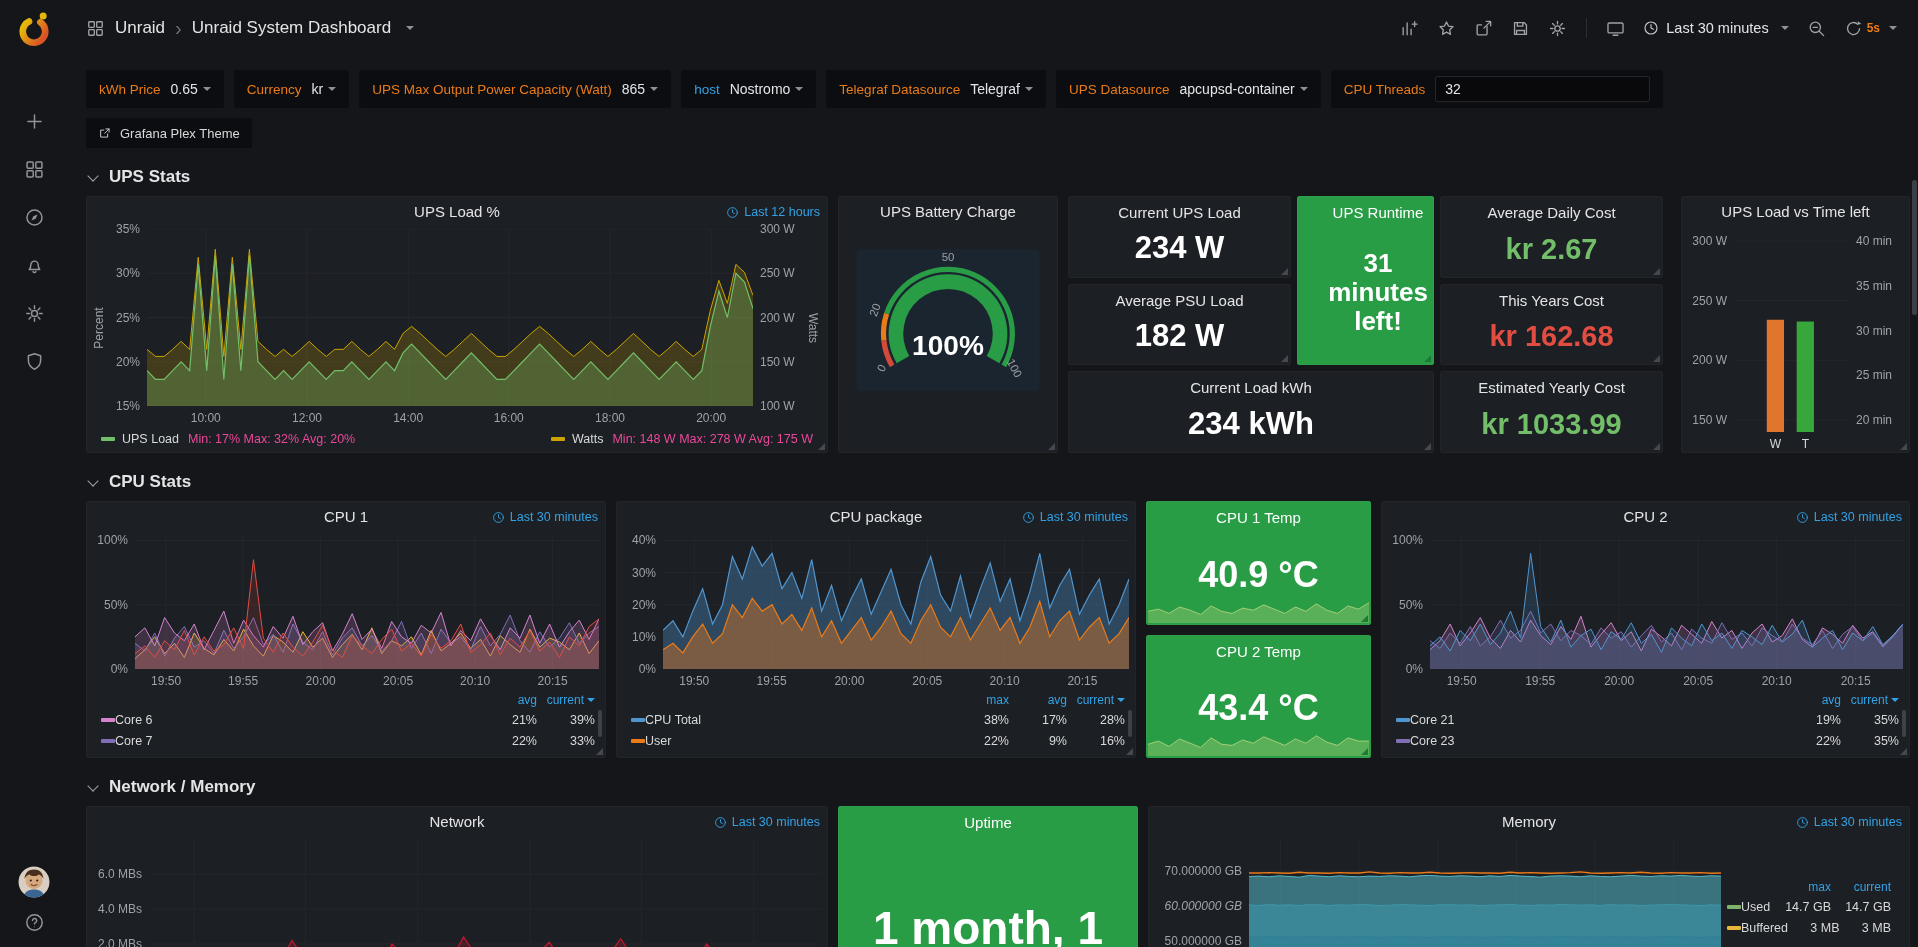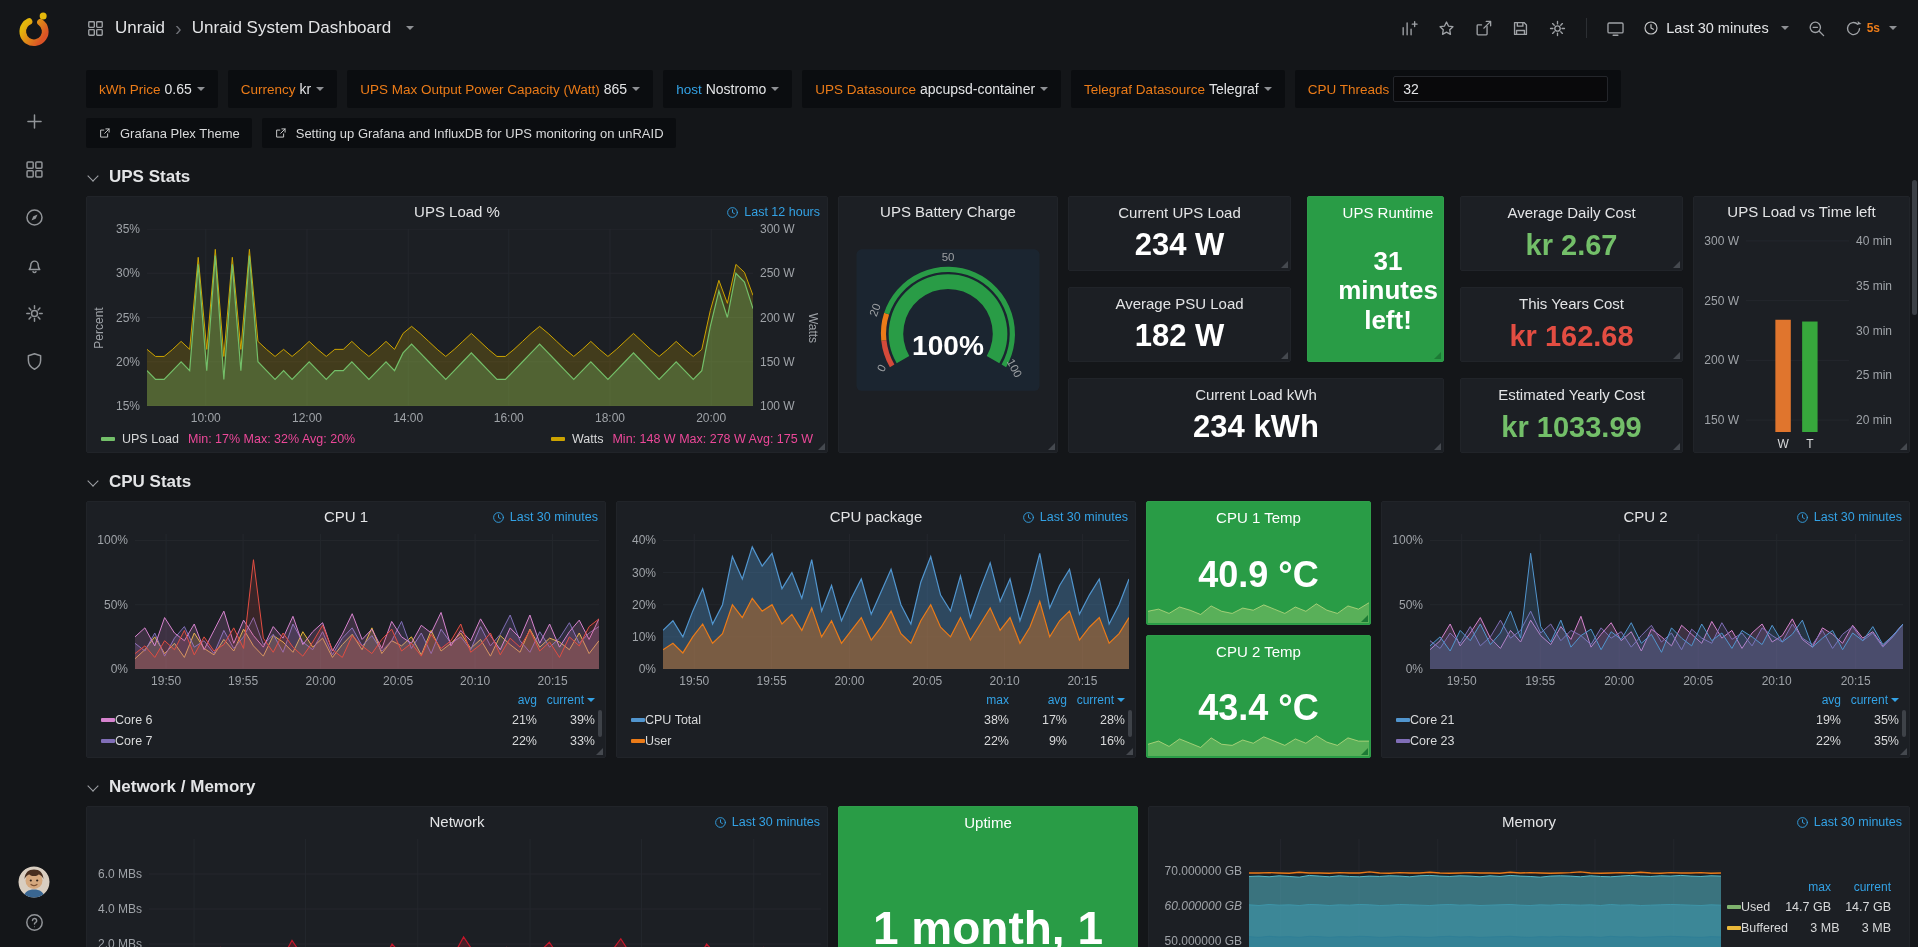--- a/index.html
+++ b/index.html
@@ -31,21 +31,21 @@
 .crumb .dash-title{font-weight:500}
 .crumb .sep{color:#6e7076;font-size:20px}
 .nav-right{margin-left:auto;display:flex;align-items:center;gap:4px}
 .nav-btn{padding:5px 7px;cursor:pointer;display:flex;align-items:center;gap:7px}
 .nav-div{width:1px;height:20px;background:#2c2f33;margin:0 8px}
 .timepick-label{font-size:14.5px;color:#e3e4e6}
 .refresh-int{color:#eb7b18;font-size:12px;font-weight:700}
 
 .content{flex:1;overflow:hidden;padding:14px 8px 0 18px}
 .var-row{display:flex;gap:10px;margin-bottom:10px}
-.var-box{display:flex;align-items:center;gap:4px;background:#0b0d10;padding:0 13px;height:38px;border-radius:2px;cursor:pointer;flex:none}
+.var-box{display:flex;align-items:center;gap:10px;background:#0b0d10;padding:0 13px;height:38px;border-radius:2px;cursor:pointer;flex:none}
 .var-label{font-size:13.5px;font-weight:500;white-space:nowrap}
 .var-value{font-size:14px;color:#e3e4e6;font-weight:500;display:flex;align-items:center;white-space:nowrap}
 .var-input{background:#09090b;border:1px solid #24262b;height:26px;width:215px;padding:0 9px;font-size:14px;color:#e3e4e6;display:flex;align-items:center;border-radius:2px}
 .links-row{display:flex;gap:10px;margin-bottom:17px}
 .link-box{display:flex;align-items:center;gap:8px;background:#0b0d10;height:30px;padding:0 12px;font-size:13px;border-radius:2px;cursor:pointer;color:#d8d9da}
 .sec-head{display:flex;align-items:center;margin:0 0 7px 1px;cursor:pointer;height:24px}
 .sec-title{font-size:17px;font-weight:700;color:#e3e4e6}
 
 .row{display:flex;gap:10px}
 .row-ups,.row-cpu{height:257px;margin-bottom:17px}
@@ -80,21 +80,21 @@
 .dash{width:14px;height:4px;border-radius:1px;flex:none}
 .lstats{color:#ec4899;margin-left:2px}
 .legend-table{flex:none;padding:1px 10px 6px 14px;position:relative}
 .lg-head{display:flex;justify-content:flex-end;font-size:12px;color:#33a2e5;height:19px;align-items:center}
 .lg-col{width:58px;text-align:right;cursor:pointer;display:inline-flex;justify-content:flex-end;align-items:center}
 .lg-row{display:flex;align-items:center;height:21px;font-size:12.5px}
 .lg-name{display:flex;align-items:center;flex:1;cursor:pointer}
 .lg-val{width:58px;text-align:right}
 .lg-scroll{position:absolute;right:3px;top:21px;width:4px;height:27px;background:#3e4248;border-radius:2px;cursor:pointer}
 
-.stat-cluster{display:grid;grid-template-columns:223px 137px 223px;grid-template-rows:1fr 1fr 1fr;gap:16px;
+.stat-cluster{display:grid;grid-template-columns:223px 137px 223px;grid-template-rows:1fr 1fr 1fr;gap:6px;
   grid-template-areas:"a b c" "d b e" "f f g"}
 .sa{grid-area:a}.sb{grid-area:b}.sc{grid-area:c}.sd{grid-area:d}.se{grid-area:e}.sf{grid-area:f}.sg{grid-area:g}
 .stat-title{font-size:15px;font-weight:500;text-align:center;padding-top:7px;color:#e3e4e6;cursor:pointer}
 .stat-value{flex:1;display:flex;align-items:center;justify-content:center;font-weight:700;font-size:31px;color:#fff;text-align:center;line-height:1.12;padding:0 8px}
 .stat-value.md{font-size:26px}
 .stat-value.cost{font-size:29px}
 .green-bg{background:#299c46;border-color:#2f9e4a}
 .green-bg .stat-title{color:#fff}
 .green-bg .rsz{border-bottom-color:#1d7a35}
 
@@ -303,51 +303,45 @@
             </span>
         </div>
         <div class="var-box">
           <span class="var-label" style="color: rgb(51, 162, 229);">host</span>
           <span class="var-value">
               <span>Nostromo</span>
               <span class="caret"></span>
             </span>
         </div>
         <div class="var-box">
+          <span class="var-label" style="color: rgb(235, 123, 24);">Telegraf Datasource</span>
+          <span class="var-value">
+              <span>Telegraf</span>
+              <span class="caret"></span>
+            </span>
+        </div>
+        <div class="var-box">
           <span class="var-label" style="color: rgb(235, 123, 24);">UPS Datasource</span>
           <span class="var-value">
               <span>apcupsd-container</span>
-              <span class="caret"></span>
-            </span>
-        </div>
-        <div class="var-box">
-          <span class="var-label" style="color: rgb(235, 123, 24);">Telegraf Datasource</span>
-          <span class="var-value">
-              <span>Telegraf</span>
               <span class="caret"></span>
             </span>
         </div>
         <div class="var-box">
           <span class="var-label" style="color: rgb(235, 123, 24);">CPU Threads</span>
           <span class="var-input">32</span>
         </div>
       </div>
 
       <div class="links-row">
         <div class="link-box">
           <svg class="ic ic-ext" viewBox="0 0 24 24">
             <path d="M13.5 5H19v5.5M19 5l-7.5 7.5M16.5 13.5V19h-12V7H10"></path>
             </svg>
           <span>Grafana Plex Theme</span>
-        </div>
-        <div class="link-box">
-          <svg class="ic ic-ext" viewBox="0 0 24 24">
-            <path d="M13.5 5H19v5.5M19 5l-7.5 7.5M16.5 13.5V19h-12V7H10"></path>
-            </svg>
-          <span>Setting up Grafana and InfluxDB for UPS monitoring on unRAID</span>
         </div>
       </div>
 
       <div class="sec-head">
         <span class="chev"></span>
         <span class="sec-title">UPS Stats</span>
       </div>
 
       <div class="row row-ups">
 

